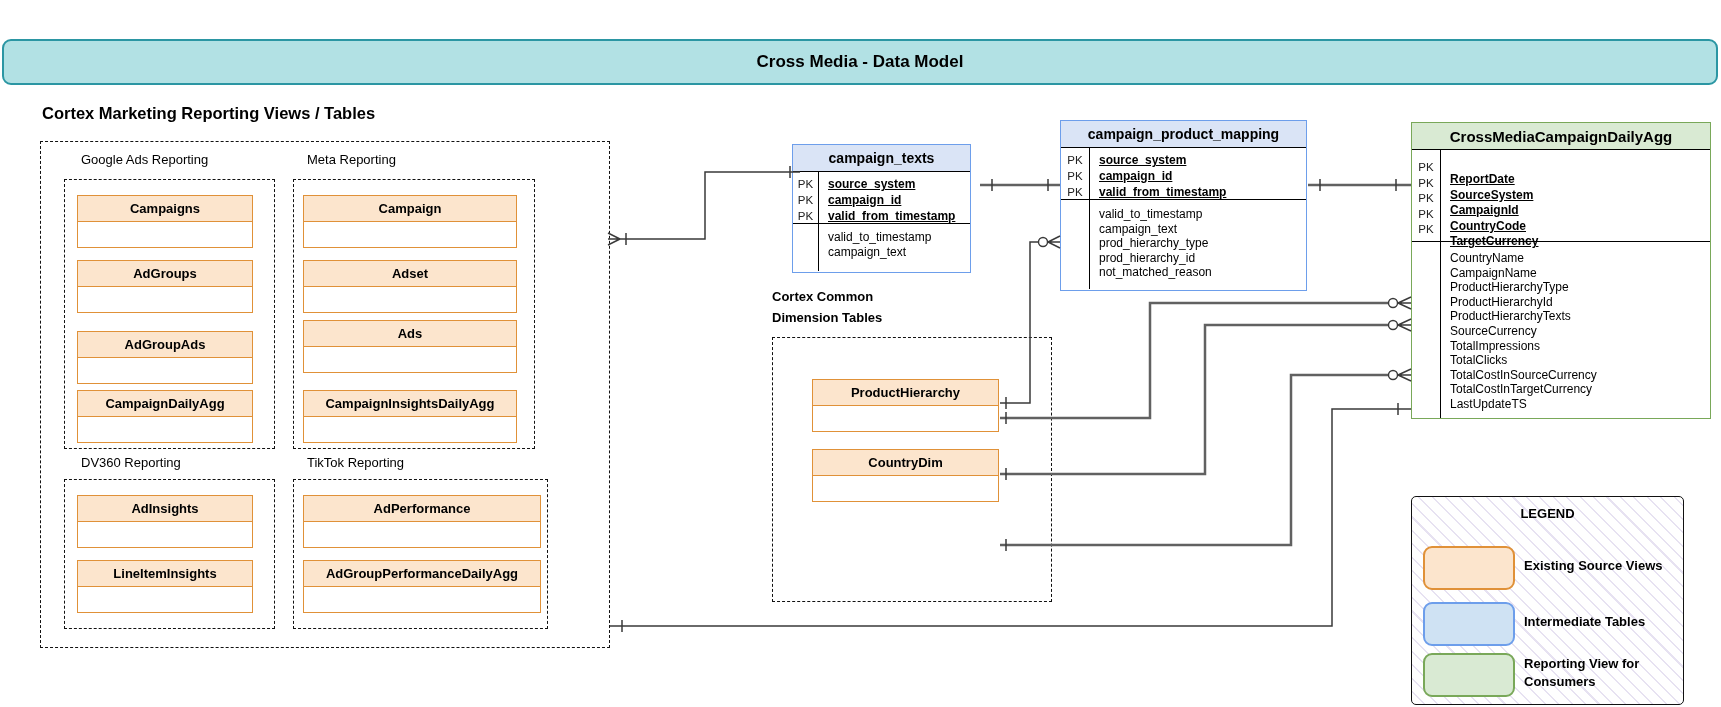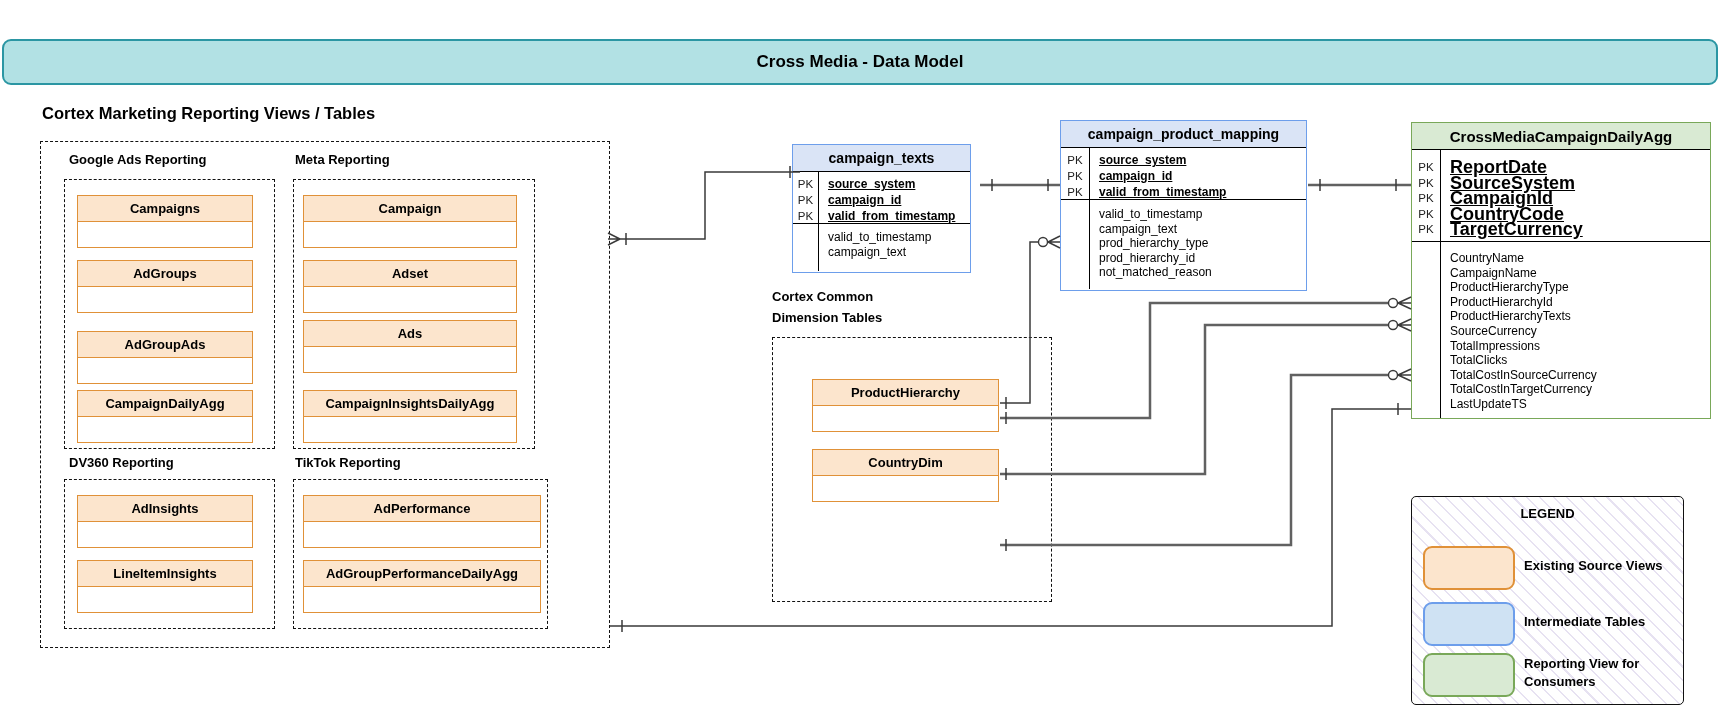--- a/index.html
+++ b/index.html
@@ -8,21 +8,21 @@
 
   
   .banner{position:absolute;left:2px;top:3px;width:1712px;height:42px;
           background:#b2e1e4;border:2px solid #2b96a3;border-radius:9px;
           display:flex;align-items:center;justify-content:center;margin-top:36px;}
   .banner span{font-size:17px;font-weight:bold;}
 
   
   .h-big{position:absolute;font-size:16.5px;font-weight:bold;white-space:nowrap;}
   .h-mid{position:absolute;font-size:13px;font-weight:bold;line-height:21px;white-space:nowrap;}
-  .h-grp{position:absolute;font-size:13px;font-weight:bold;white-space:nowrap;}
+  .h-grp{position:absolute;font-size:13px;font-weight:normal;white-space:nowrap;margin-left:12px;}
 
   
   .dash{position:absolute;border:1.6px dashed #111;}
 
   
   .stable{position:absolute;background:#fff;border:1.5px solid #e09138;}
   .stable .sh{height:25px;background:#fce5cd;border-bottom:1.5px solid #e09138;
               display:flex;align-items:center;justify-content:center;
               font-size:13px;font-weight:bold;}
   .stable .sb{height:25px;background:#fff;}
@@ -197,21 +197,21 @@
   <div class="entity green" style="left:1411px;top:122px;width:298px;height:295px;">
     <div class="eh">CrossMediaCampaignDailyAgg</div>
     <div class="sec sec1" style="height:91px;">
       <div class="pkc" style="width:28px;line-height:15.6px;padding-top:10px;">
         <div>PK</div>
         <div>PK</div>
         <div>PK</div>
         <div>PK</div>
         <div>PK</div>
       </div>
-      <div class="flds" style="padding-top:10px;line-height:15.6px;font-size:18px;">
+      <div class="flds" style="padding-top:22px;line-height:15.6px;font-size:12px;">
         <div>ReportDate</div>
         <div>SourceSystem</div>
         <div>CampaignId</div>
         <div>CountryCode</div>
         <div>TargetCurrency</div>
       </div>
     </div>
     <div class="sec" style="height:176px;">
       <div class="pkc" style="width:28px;"></div>
       <div class="flds" style="padding-top:9px;line-height:14.6px;font-size:12px;">

